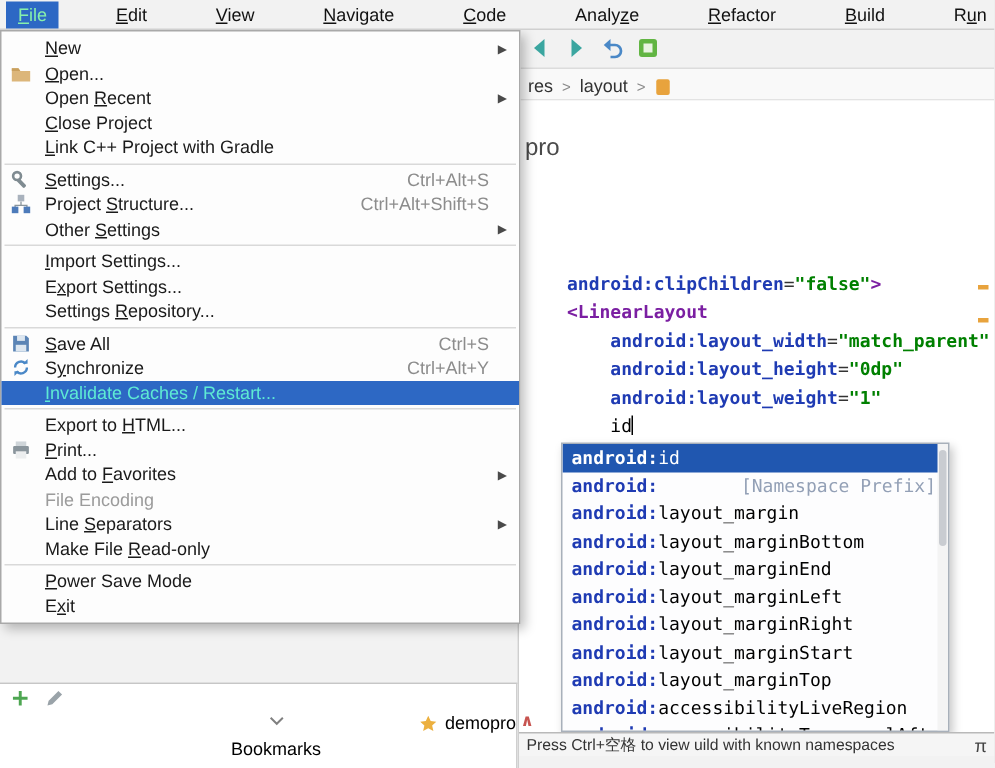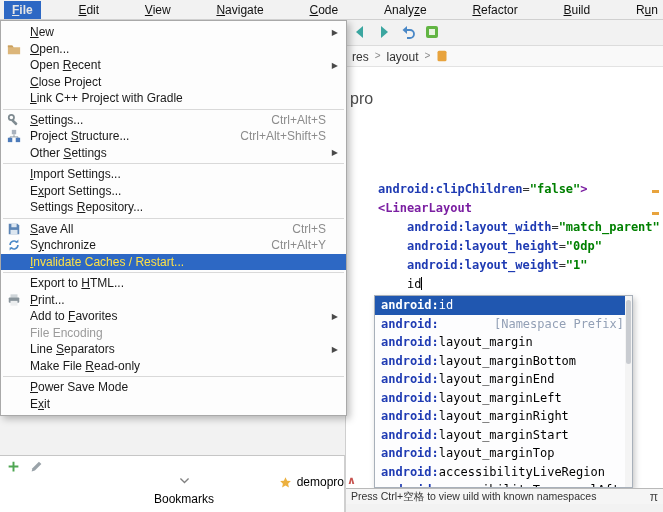--- a/index.html
+++ b/index.html
@@ -10,32 +10,32 @@
     -webkit-font-smoothing:antialiased;
   }
   
   .menubar {
     position:absolute; left:0; top:0; width:680px; height:20px;
     display:flex; justify-content:space-between; align-items:center;
     padding:0 14px 0 4px; background:#f2f2f2; border-bottom:1px solid #d0d0d0;
     font-size:12px; white-space:nowrap; z-index:12;
   }
   .mb-item { padding:2px 8px; color:#111; cursor:default; }
-  .mb-item.active { background:var(--menu-sel,#2d68c4); color:#e5e5e5;font-weight:bold; }
+  .mb-item.active { background:var(--menu-sel,#2d68c4); color:#86efac; }
   
   .bg-toolbar { position:absolute; left:345px; top:20px; width:318px; height:26px; background:#f2f2f2; border-bottom:1px solid #dcdcdc; }
   .bg-navbar  { position:absolute; left:345px; top:46px; width:318px; height:21px; background:#f9f9f9; border-bottom:1px solid #e3e3e3; }
   .bg-editor  { position:absolute; left:345px; top:67px; width:318px; height:421px; background:#ffffff; }
   .panel-divider { position:absolute; left:345px; top:20px; width:1px; height:492px; background:#cfcfcf; }
   
   .toolbar-icons { position:absolute; left:352px; top:24px; display:flex; gap:8px; z-index:2; }
   .tb-icon { width:16px; height:16px; display:inline-block; }
   .tb-icon svg { width:16px; height:16px; }
   
-  .breadcrumb { position:absolute; left:352px; top:50px; display:flex; align-items:flex-start; gap:6px; font-size:12px; color:#333; z-index:2; }
+  .breadcrumb { position:absolute; left:352px; top:50px; display:flex; align-items:flex-end; gap:6px; font-size:12px; color:#333; z-index:2; }
   .bc-sep { color:#8a8a8a; font-size:10px; }
   .bc-file { width:12px; height:12px; display:inline-block; }
   .bc-file svg { width:12px; height:12px; }
   .project-fragment { position:absolute; left:350px; top:90px; font-size:16px; color:#4a4a4a; z-index:2; }
   
   .code-area {
     position:absolute; left:378px; top:180px; z-index:2;
     font-family:"DejaVu Sans Mono","Liberation Mono",monospace;
     font-size:12px; line-height:19px; white-space:pre;
   }
@@ -85,21 +85,21 @@
     background:#fdfdfd; border:1px solid #a9a9a9;
     box-shadow:3px 3px 7px rgba(0,0,0,.25);
     padding:3px 0; z-index:10; font-size:12px;
   }
   .menu-item { display:flex; align-items:center; height:16.5px; padding:0 8px 0 6px; color:#1a1a1a; white-space:nowrap; }
   .mi-icon { width:20px; height:14px; margin-right:3px; flex:none; }
   .mi-icon svg { width:14px; height:14px; }
   .mi-spacer { flex:1; }
   .mi-shortcut { color:#8c8c8c; padding-left:18px; }
   .mi-arrow { width:12px; text-align:right; color:#4a4a4a; font-size:8px; flex:none; }
-  .menu-item.selected { background:var(--menu-sel,#2d68c4); color:#fde047; }
+  .menu-item.selected { background:var(--menu-sel,#2d68c4); color:#5eead4; }
   .menu-item.selected .mi-arrow { color:#fff; }
   .menu-item.disabled { color:#9b9b9b; }
   .menu-sep { height:1px; background:#d9d9d9; margin:2px 2px; }
   u { text-decoration:underline; }
 </style>
 </head>
 <body>
 
 <div class="app">
 

